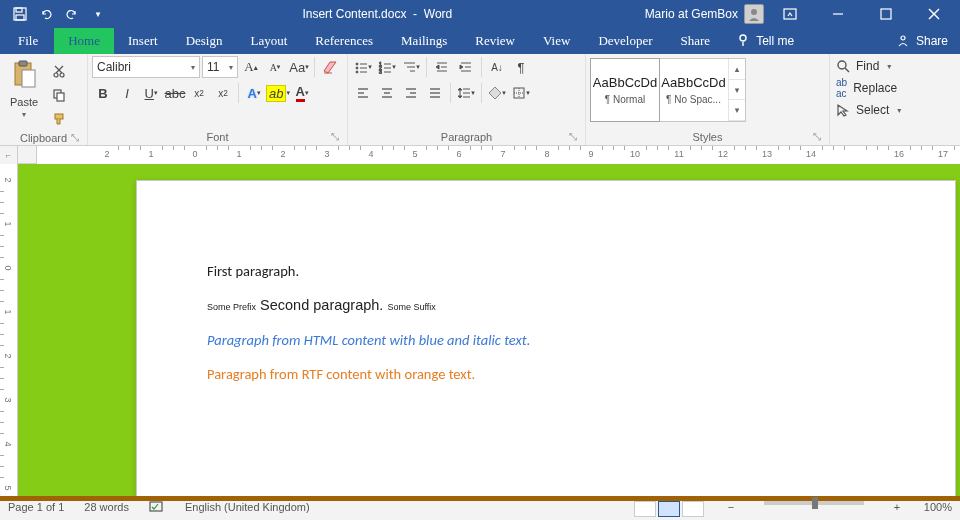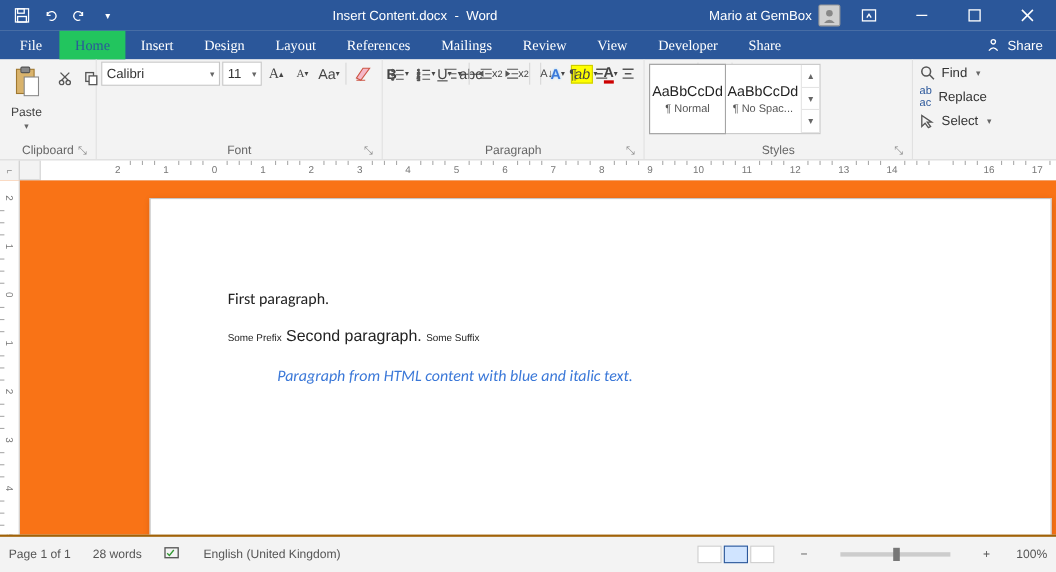--- a/index.html
+++ b/index.html
@@ -30,52 +30,52 @@
   .group { border-right: 1px solid #e1e1e1; display:flex; flex-direction:column; padding: 2px 4px 0 4px; }
   .group .body { flex:1; display:flex; align-items:flex-start; gap:4px; }
   .group .label { text-align:center; font-size:11px; color:#666; padding:2px 0; position:relative; }
   .group .launcher { position:absolute; right:2px; bottom:2px; width:12px;height:12px; color:#888; font-size:10px; display:flex;align-items:center;justify-content:center;}
 
   .vbtn { display:flex;flex-direction:column;align-items:center; gap:2px; padding:4px 6px; font-size:11px; color:#444;}
   .vbtn .icon { font-size:22px; }
   .vbtn .caret { font-size:8px; color:#666; }
 
   .row { display:flex; align-items:center; gap:2px; }
-  .col { display:flex; flex-direction:row; gap:2px; }
+  .col { display:flex; flex-direction:column; gap:2px; }
   .ctl { height:22px; border:1px solid #c6c6c6; background:#fff; display:flex;align-items:center; padding:0 4px; font-size:12px;}
   .sbtn { width:22px; height:22px; display:flex;align-items:center;justify-content:center; font-size:13px; color:#444; }
   .sbtn.sup { font-size:10px; }
   .sep { width:1px; height:20px; background:#d8d8d8; margin:0 2px;}
 
   .styles-gallery { display:flex; border:1px solid #c6c6c6; background:#fff; height:64px; }
   .style-item { width:70px; border-right:1px solid #e4e4e4; display:flex;flex-direction:column;align-items:center;justify-content:center; font-size:10px; color:#555;}
   .style-item .preview { font-size:13px; color:#222; margin-bottom:4px;}
   .style-item.selected { border:1px solid #a5a5a5; margin:-1px; }
   .style-item.h1 .preview { color:#2b579a; font-size:15px; }
   .styles-updown { width:16px; display:flex;flex-direction:column;}
   .styles-updown div { flex:1;border-bottom:1px solid #e4e4e4;display:flex;align-items:center;justify-content:center;font-size:9px;color:#666;}
 
   .find-col { display:flex;flex-direction:column;gap:2px; padding-top:2px;}
   .find-item { display:flex;align-items:center;gap:6px; font-size:12px; color:#333; padding:1px 2px;}
 
   
   .ruler-row { height: 18px; background:#f3f3f3; display:flex;align-items:center; border-bottom:1px solid #d0d0d0; font-size:9px;color:#666; }
   .hruler { margin-left: 18px; height:18px; flex:1; background:#fff; border-left:1px solid #ccc; position:relative; overflow:hidden;}
-  .workspace { position:absolute; top:164px; left:0; right:0; bottom:20px; background:#f97316; display:flex; }
+  .workspace { position:absolute; top:164px; left:0; right:0; bottom:20px; background:#84cc16; display:flex; }
   .vruler { width:18px; background:#fff; border-right:1px solid #ccc; writing-mode:vertical-lr; font-size:9px; color:#666; position:relative; overflow:hidden;}
   .canvas { flex:1; overflow:hidden; position:relative;}
   .page { position:absolute; left:118px; top:16px; width:820px; height:900px; background:#fff; border:1px solid #c6c6c6; box-shadow:0 2px 6px rgba(0,0,0,0.15); padding: 80px 70px 60px 70px; }
   .page p { font-family: Calibri, Arial, sans-serif; font-size: 14.5px; color:#222; margin-bottom: 14px; line-height:1.4;}
   .page .p2 .prefix, .page .p2 .suffix { font-size:9px; }
-  .page .p3 { color:#3b78d8; font-style:italic;margin-left:45px; }
+  .page .p3 { color:#3b78d8; font-style:italic; }
   .page .p4 { font-weight:bold; }
   .page .p5 { color:#e67e22; }
 
   
-  .status { position:absolute; left:0; right:0; bottom:0; height:34px; background:#f3f3f3; border-top:2px solid #a16207; display:flex;align-items:center; font-size:11px; color:#555; gap:20px; padding:0 8px;}
+  .status { position:absolute; left:0; right:0; bottom:0; height:24px; background:#f3f3f3; border-top:5px solid #a16207; display:flex;align-items:flex-start; font-size:11px; color:#555; gap:20px; padding:0 8px;}
   .status .spacer { flex:1; }
   .status .viewbtns { display:flex; gap:2px;}
   .status .viewbtn { width:22px;height:16px;border:1px solid #ccc;background:#fff; }
   .status .slider { width:100px; height:4px; background:#ccc; position:relative; margin:0 6px;}
   .status .slider .thumb { position:absolute; left:48px; top:-4px; width:6px;height:12px;background:#777;}
   .status .zoom-adj { width:14px; text-align:center; }
 
   .tick { position:absolute; top:0; width:1px; height:4px; background:#aaa; }
   .ticknum { position:absolute; top:3px; font-size:9px;color:#777; transform:translateX(-50%);}
   .vtick { position:absolute; left:0; height:1px; width:4px; background:#aaa; }
@@ -153,20 +153,27 @@
   <div class="tab active">Home</div>
   <div class="tab">Insert</div>
   <div class="tab">Design</div>
   <div class="tab">Layout</div>
   <div class="tab">References</div>
   <div class="tab">Mailings</div>
   <div class="tab">Review</div>
   <div class="tab">View</div>
   <div class="tab">Developer</div>
   <div class="tab">Share</div>
+  <div class="tellme">
+    <svg width="14" height="14" fill="none" stroke-width="1.4">
+        <circle cx="7" cy="4" r="3"></circle>
+        <line x1="7" y1="8" x2="7" y2="12"></line>
+      </svg>
+    <span>Tell me</span>
+  </div>
   <div class="spacer"></div>
   <div class="share">
     <svg width="14" height="14" fill="none" stroke-width="1.2">
         <circle cx="7" cy="4" r="2"></circle>
         <path d="M3 12 Q7 7 11 12"></path>
       </svg>
     <span>Share</span>
   </div>
 </div>
 
@@ -552,20 +559,21 @@
       <div class="vnum" style="top: 324px;">5</div>
       <div class="vtick" style="top: 335px;"></div>
     </div>
   <div class="canvas">
     <div class="page">
       <p>First paragraph.</p>
       <p class="p2">
         <span class="prefix">Some Prefix</span><span> Second paragraph. </span><span class="suffix">Some Suffix</span>
       </p>
       <p class="p3">Paragraph from HTML content with blue and italic text.</p>
+      <p class="p5">Paragraph from RTF content with orange text.</p>
     </div>
   </div>
 </div>
 
 <div class="status">
   <span>Page 1 of 1</span>
   <span>28 words</span>
   <span><svg width="16" height="12" fill="none" stroke="#555" stroke-width="1.2">
         <rect x="1" y="1" width="12" height="9"></rect>
         <path d="M3 6 L5 8 L9 3" stroke="#393"></path>

